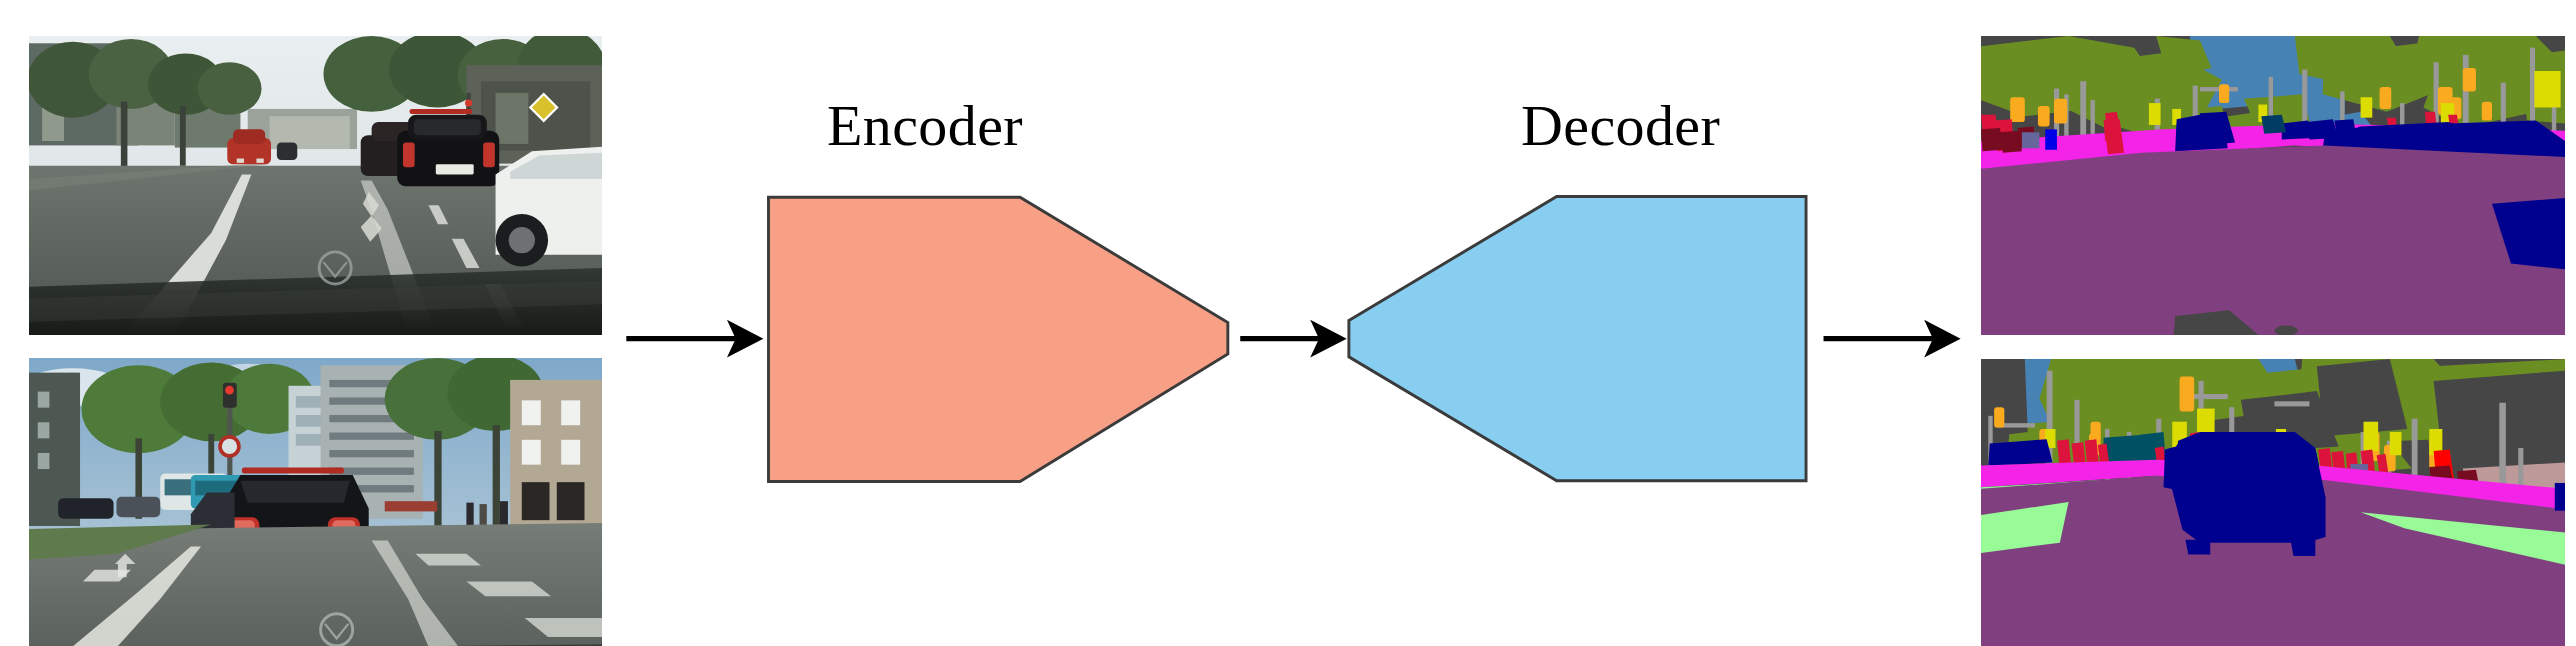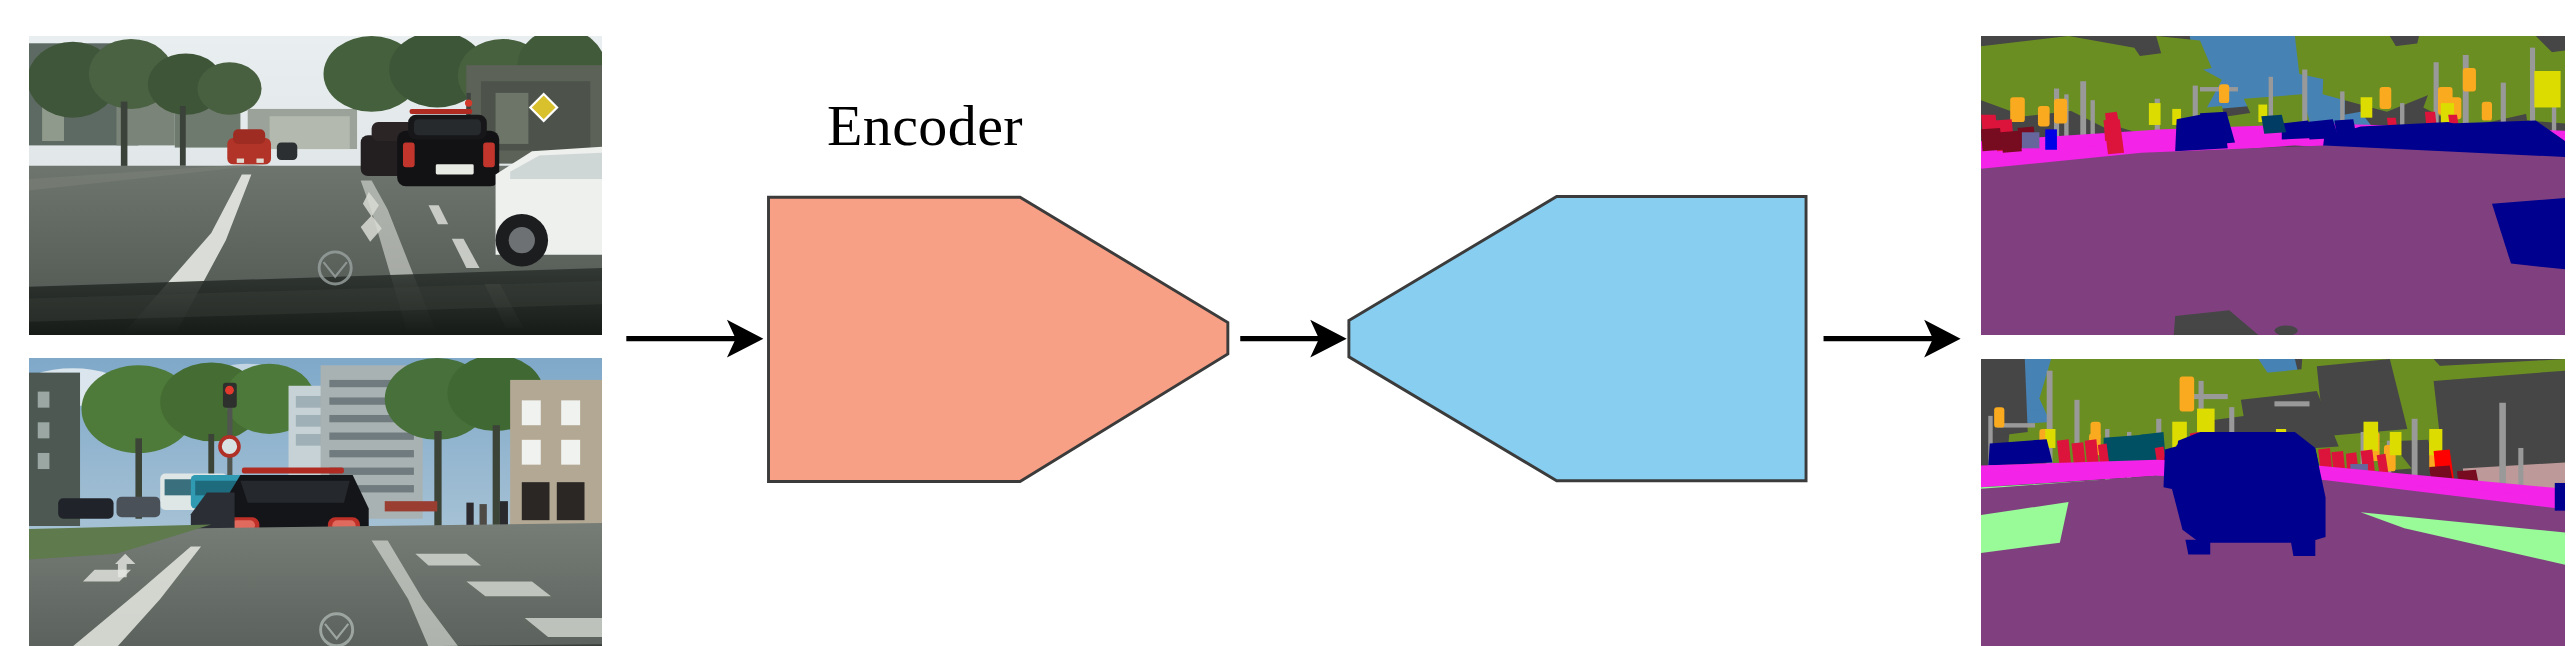--- a/index.html
+++ b/index.html
@@ -462,20 +462,21 @@
       <path d="M268 118 L300 102 L430 102 L458 124 L472 190 L472 244 L446 252 L300 252 L276 234 L260 172 Z" fill="#00008E"></path>
       <path d="M252 128 L282 118 L290 184 L250 176 Z" fill="#00008E"></path>
       <path d="M280 248 L314 248 L314 268 L284 268 Z" fill="#00008E"></path>
       <path d="M424 248 L458 248 L458 270 L428 270 Z" fill="#00008E"></path>
       <rect x="786" y="170" width="14" height="38" fill="#00008E"></rect>
     </svg>
   </div>
 
   <div class="block-label" id="encoder-label">Encoder</div>
 
+  <div class="block-label" id="decoder-label">Decoder</div>
 
   <svg id="vector-layer" viewBox="0 0 3531 886">
 
     <polygon points="1053,243 1398,243 1683,415 1683,458 1398,633 1053,633" fill="#F7A085" stroke="#3b3b3b" stroke-width="4" stroke-linejoin="miter"></polygon>
 
     <polygon points="1849,412 2134,242 2476,242 2476,632 2134,632 1849,462" fill="#87CEF0" stroke="#3b3b3b" stroke-width="4" stroke-linejoin="miter"></polygon>
 
     <g>
       <line x1="858" y1="437" x2="1016" y2="437" stroke="#000000" stroke-width="7"></line>
       <path d="M1046 437 L996 411 L1008 437 L996 463 Z" fill="#000000"></path>

